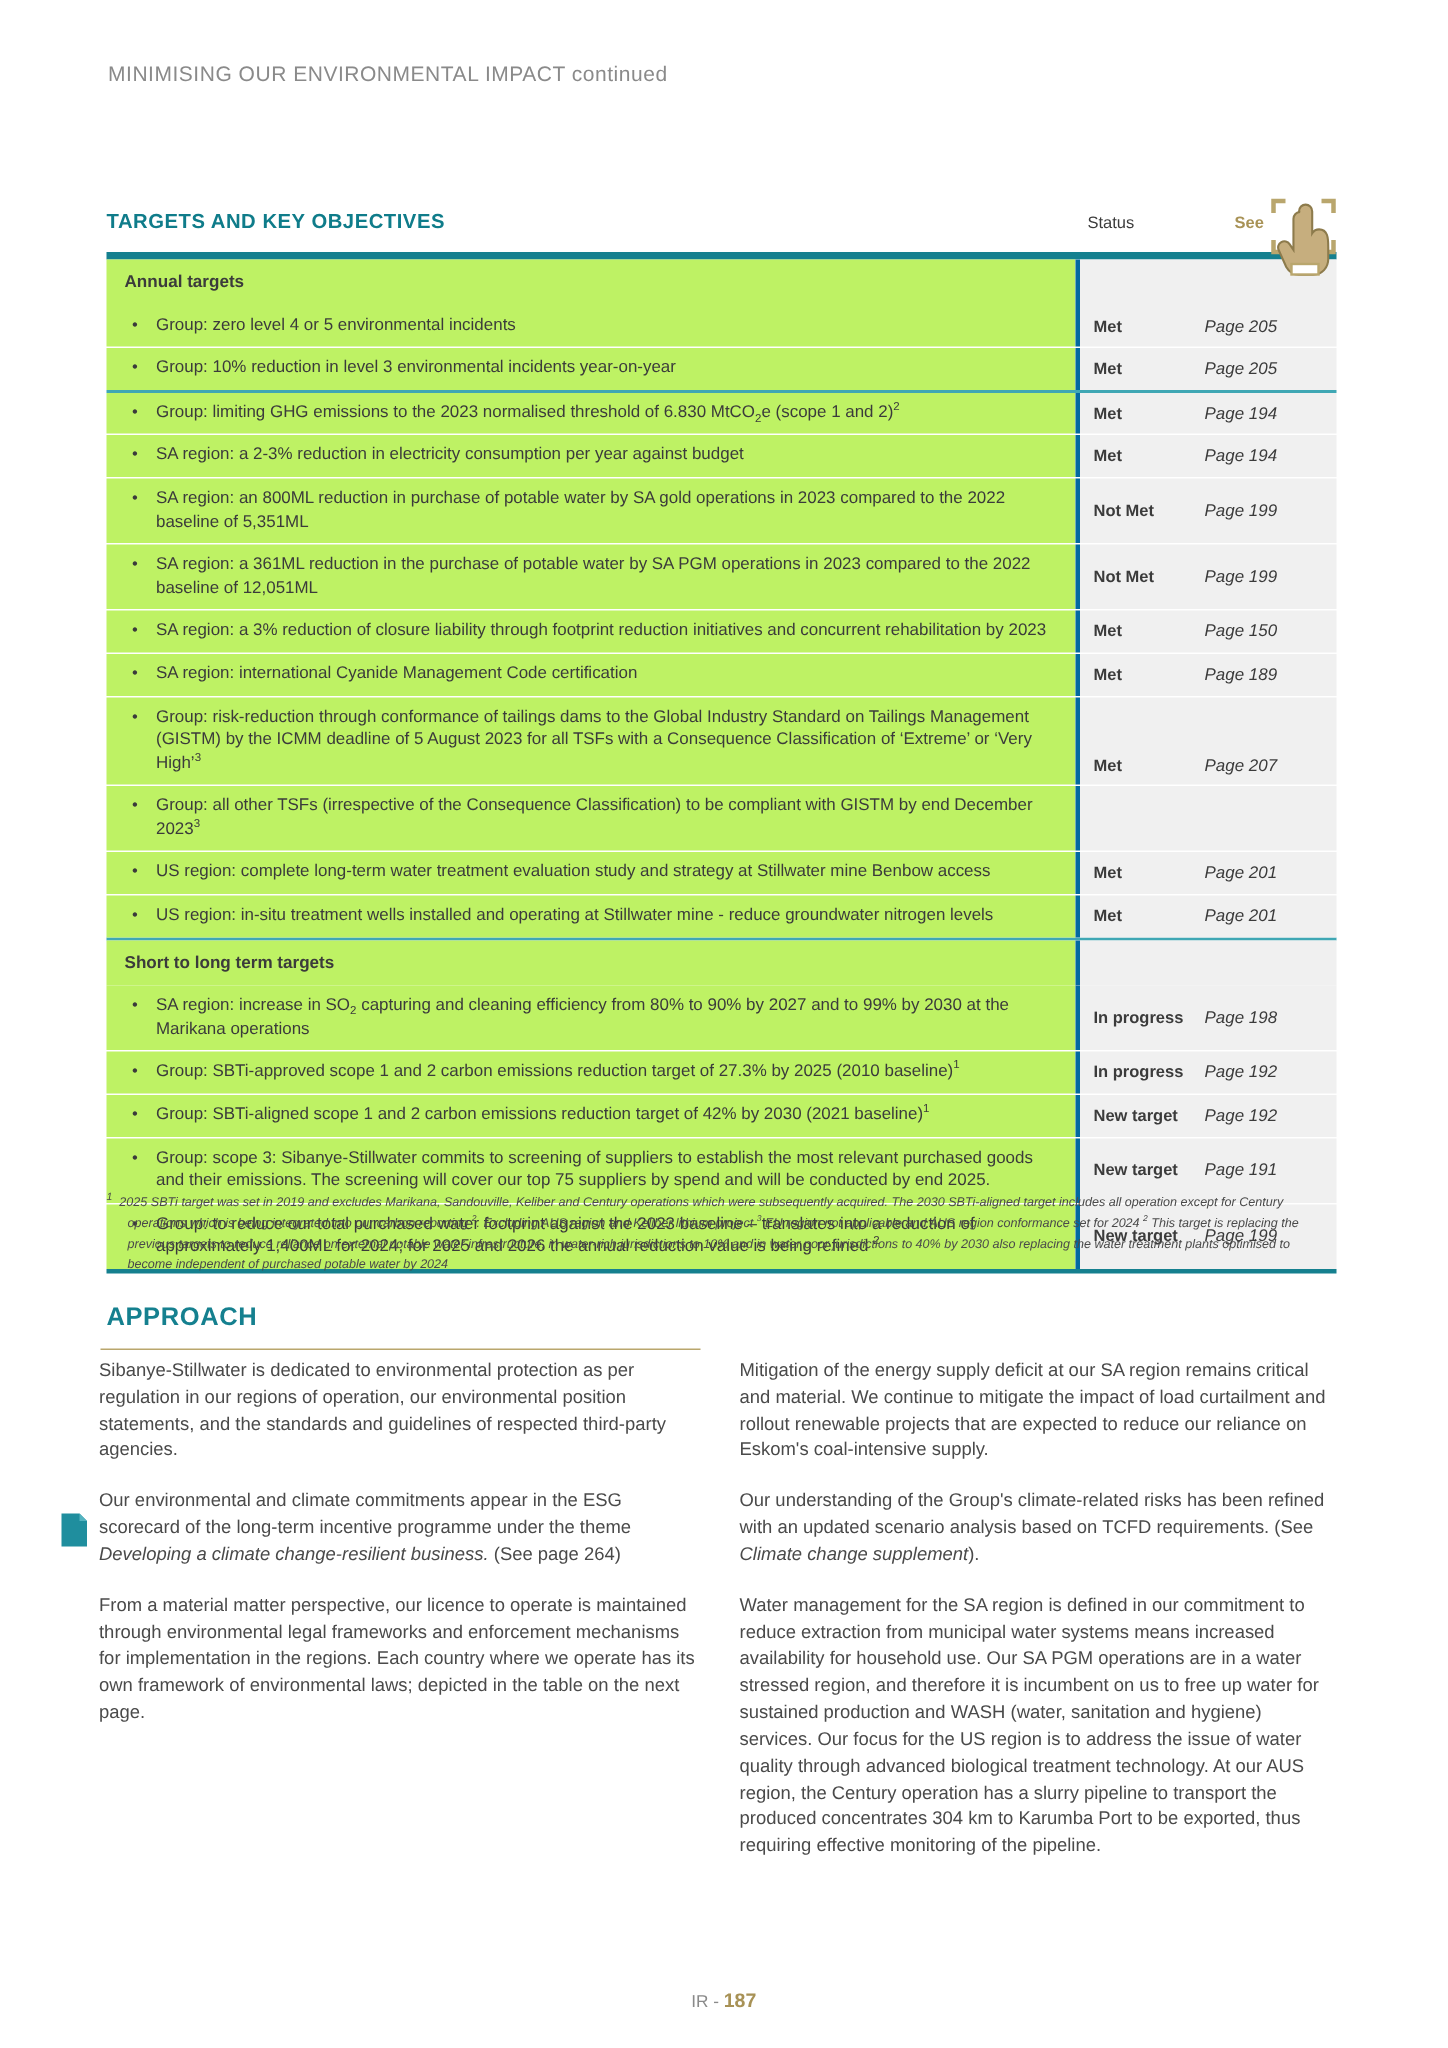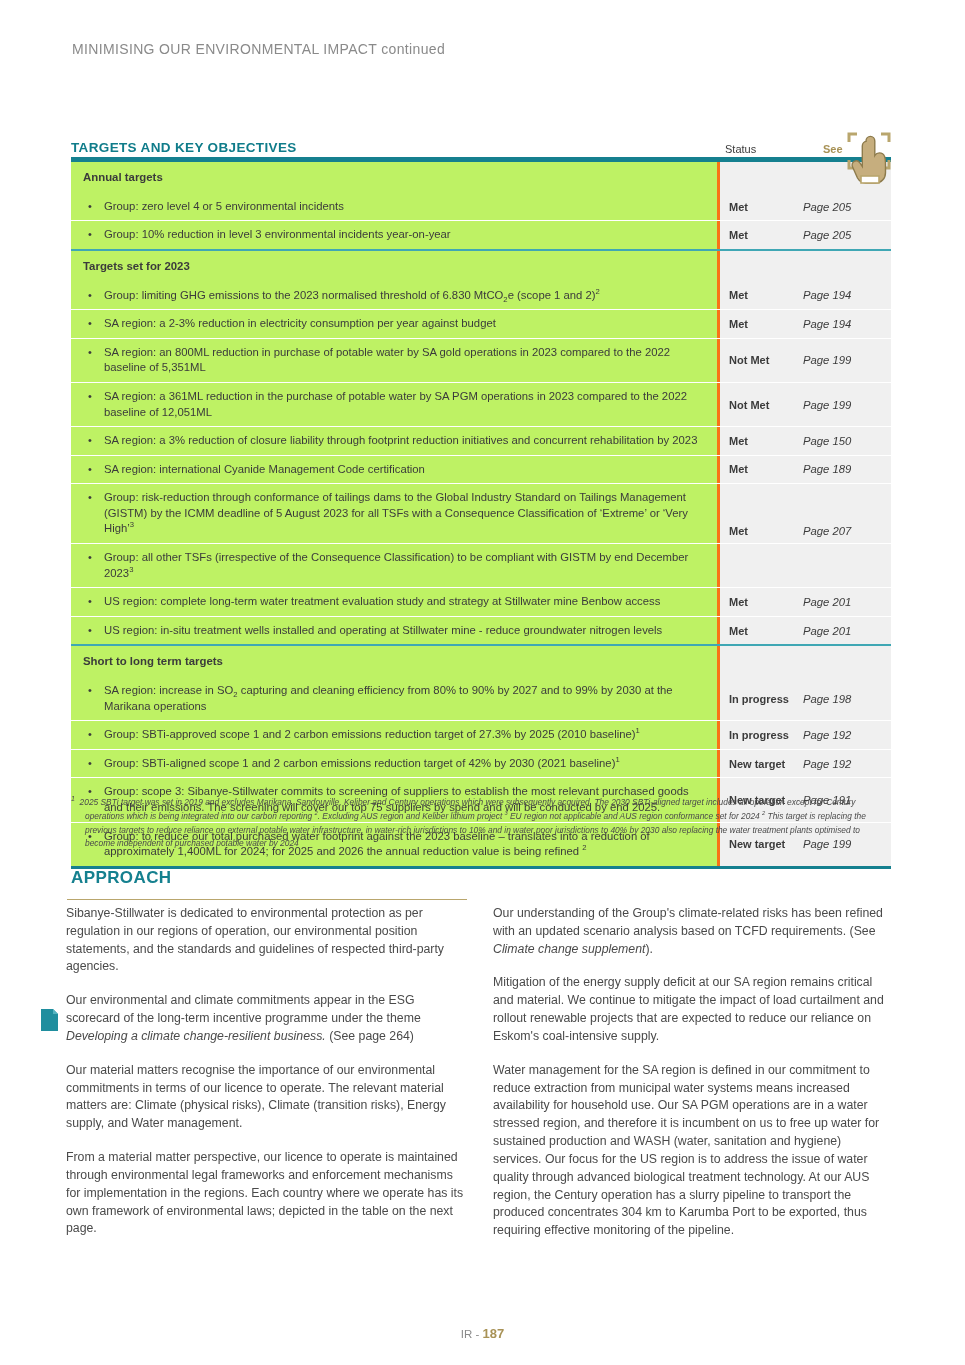--- a/index.html
+++ b/index.html
@@ -38,21 +38,21 @@
   .targets-table {
     position: absolute;
     left: 71px;
     top: 140px;
     width: 820px;
   }
 
   .thead {
     display: flex;
     align-items: flex-end;
-    padding-bottom: 2px;
+    padding-bottom: 13px;
   }
   .th-main {
     flex: 0 0 646px;
     font-size: 13.5px;
     font-weight: bold;
     color: #0f7c8a;
     letter-spacing: 0.35px;
   }
   .th-status {
     flex: 0 0 78px;
@@ -98,21 +98,21 @@
     font-weight: bold;
     font-size: 11.4px;
     padding-top: 8px;
     padding-bottom: 7px;
   }
   .cell-right {
     flex: 1;
     background: #f0f0f0;
     display: flex;
     box-sizing: border-box;
-    border-left: 3px solid #f97316;
+    border-left: 3px solid #0369a1;
   }
   .cell-status {
     flex: 0 0 78px;
     box-sizing: border-box;
     padding: 6px 4px 6px 9px;
     font-size: 11px;
     font-weight: bold;
     color: #3b3b3b;
     display: flex;
     align-items: center;
@@ -281,27 +281,20 @@
               <span class="bullet">•</span>
               <span class="bullet-body">Group: 10% reduction in level 3 environmental incidents year-on-year</span>
             </div>
           </div>
           <div class="cell-right">
             <div class="cell-status">Met</div>
             <div class="cell-see">Page 205</div>
           </div>
         </div>
         <div class="rule-section"></div>
-        <div class="trow">
-          <div class="cell-text group-head">Targets set for 2023</div>
-          <div class="cell-right">
-            <div class="cell-status"></div>
-            <div class="cell-see"></div>
-          </div>
-        </div>
         <div class="trow">
           <div class="cell-text">
             <div class="bullet-wrap">
               <span class="bullet">•</span>
               <span class="bullet-body">Group: limiting GHG emissions to the 2023 normalised threshold of 6.830 MtCO<sub>2</sub>e (scope 1 and 2)<sup>2</sup></span>
             </div>
           </div>
           <div class="cell-right">
             <div class="cell-status">Met</div>
             <div class="cell-see">Page 194</div>
@@ -521,26 +514,25 @@
   <div class="footnotes">
     <span class="fn-indent" id="footnotes-text"><span class="fn-marker">1</span>&nbsp; 2025 SBTi target was set  in 2019 and excludes Marikana, Sandouville, Keliber and Century operations which were subsequently acquired. The 2030 SBTi-aligned target includes all operation except for Century operations which is being integrated into our carbon reporting <sup>2</sup>. Excluding AUS region and Keliber lithium project <sup>3</sup> EU region not applicable and AUS region conformance set for 2024 <sup>2</sup> This target is replacing the previous targets to reduce reliance on external potable water infrastructure, in water-rich jurisdictions to 10% and in water poor jurisdictions to 40% by 2030 also replacing the water treatment plants optimised to become independent of purchased potable water by 2024</span>
   </div>
 
   <div class="approach-title">APPROACH</div>
   <div class="approach-rule"></div>
 
   <div class="col col-left" id="approach-left">
       <p>Sibanye-Stillwater is dedicated to environmental protection as per regulation in our regions of operation, our environmental position statements, and the standards and guidelines of respected third-party agencies.</p>
       <p>Our environmental and climate commitments appear in the ESG scorecard of the long-term incentive programme under the theme <em>Developing a climate change-resilient business.</em> (See page 264)</p>
-      <p>Our material matters recognise the importance of our environmental commitments in terms of our licence to operate. The relevant material matters are: Climate (physical risks), Climate (transition risks), Energy supply, and Water management.</p>
       <p>From a material matter perspective, our licence to operate is maintained through environmental legal frameworks and enforcement mechanisms for implementation in the regions. Each country where we operate has its own framework of environmental laws; depicted in the table on the next page.</p>
     </div>
   <div class="col col-right" id="approach-right">
+      <p>Mitigation of the energy supply deficit at our SA region remains critical and material. We continue to mitigate the impact of load curtailment and rollout renewable projects that are expected to reduce our reliance on Eskom's coal-intensive supply.</p>
       <p>Our understanding of the Group's climate-related risks has been refined with an updated scenario analysis based on TCFD requirements. (See <em>Climate change supplement</em>).</p>
-      <p>Mitigation of the energy supply deficit at our SA region remains critical and material. We continue to mitigate the impact of load curtailment and rollout renewable projects that are expected to reduce our reliance on Eskom's coal-intensive supply.</p>
       <p>Water management for the SA region is defined in our commitment to reduce extraction from municipal water systems means increased availability for household use. Our SA PGM operations are in a water stressed region, and therefore it is incumbent on us to free up water for sustained production and WASH (water, sanitation and hygiene) services. Our focus for the US region is to address the issue of water quality through advanced biological treatment technology. At our AUS region, the Century operation has a slurry pipeline to transport the produced concentrates 304 km to Karumba Port to be exported, thus requiring effective monitoring of the pipeline.</p>
     </div>
 
   <div class="doc-icon">
     <svg viewBox="0 0 20 24" width="20" height="24" xmlns="http://www.w3.org/2000/svg">
       <path d="M1 1 h12 l5 5 v17 h-17 z" fill="#1f8e9e"></path>
       <path d="M13 1 l5 5 h-5 z" fill="#54b3c0"></path>
     </svg>
   </div>
 

